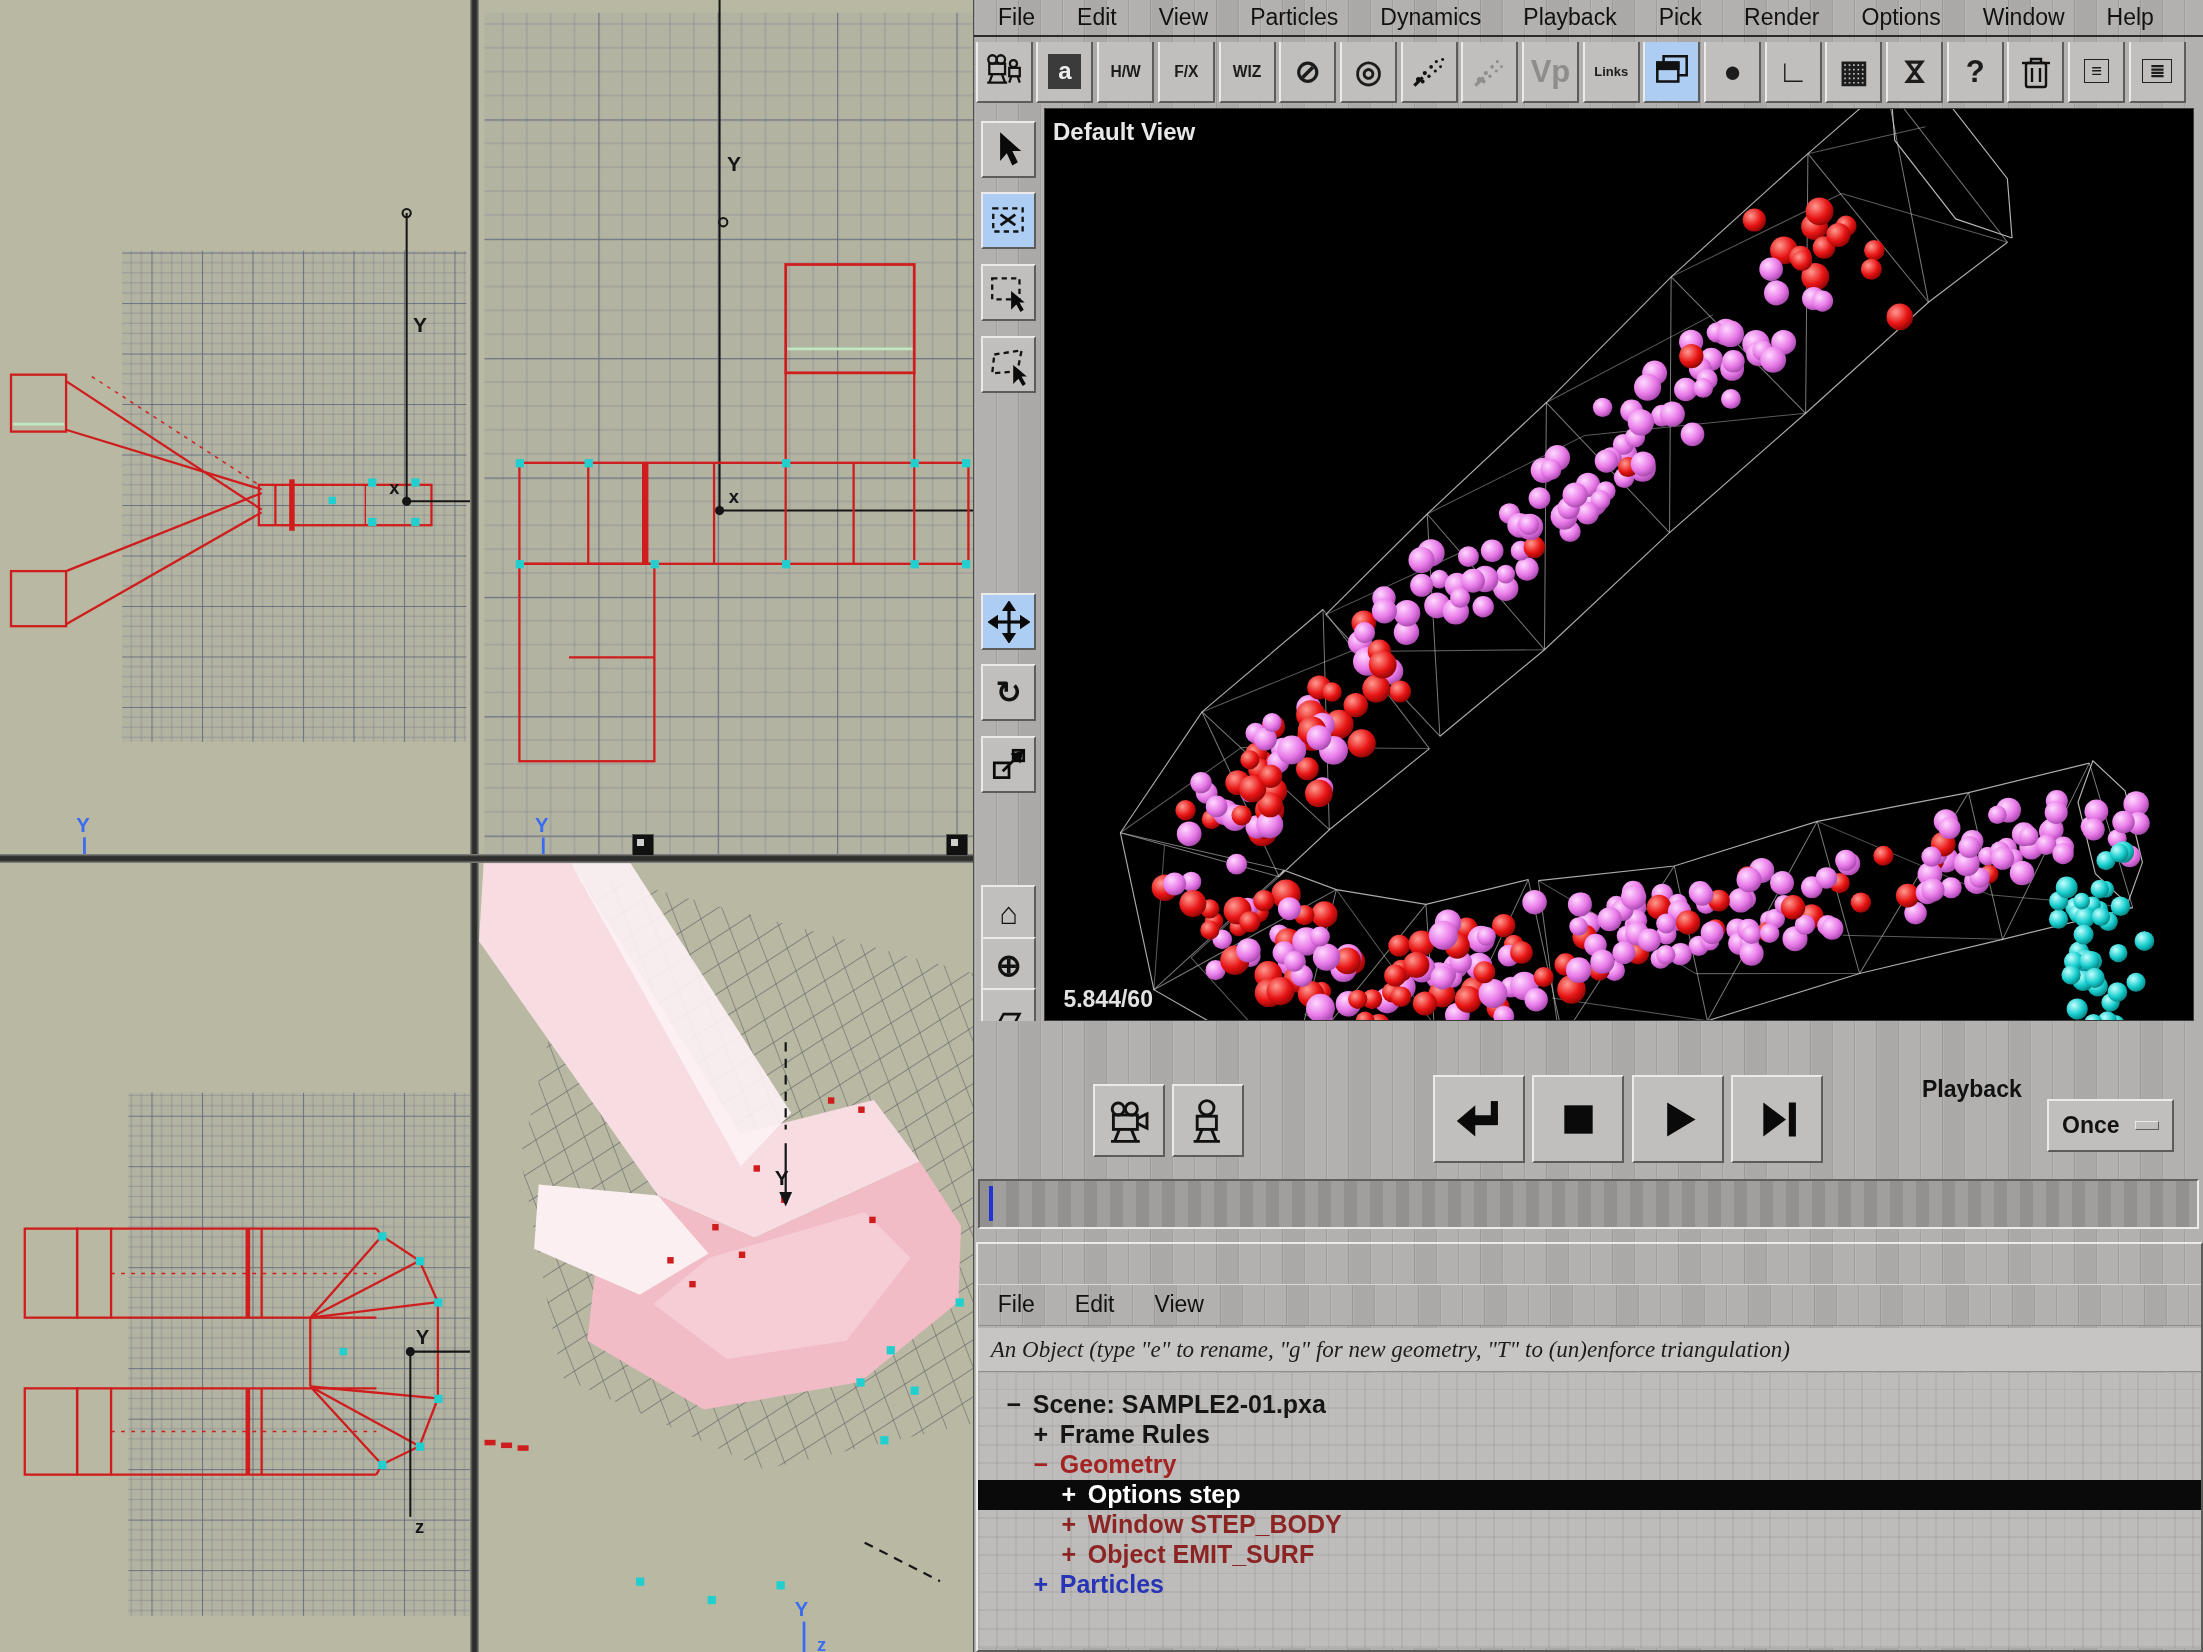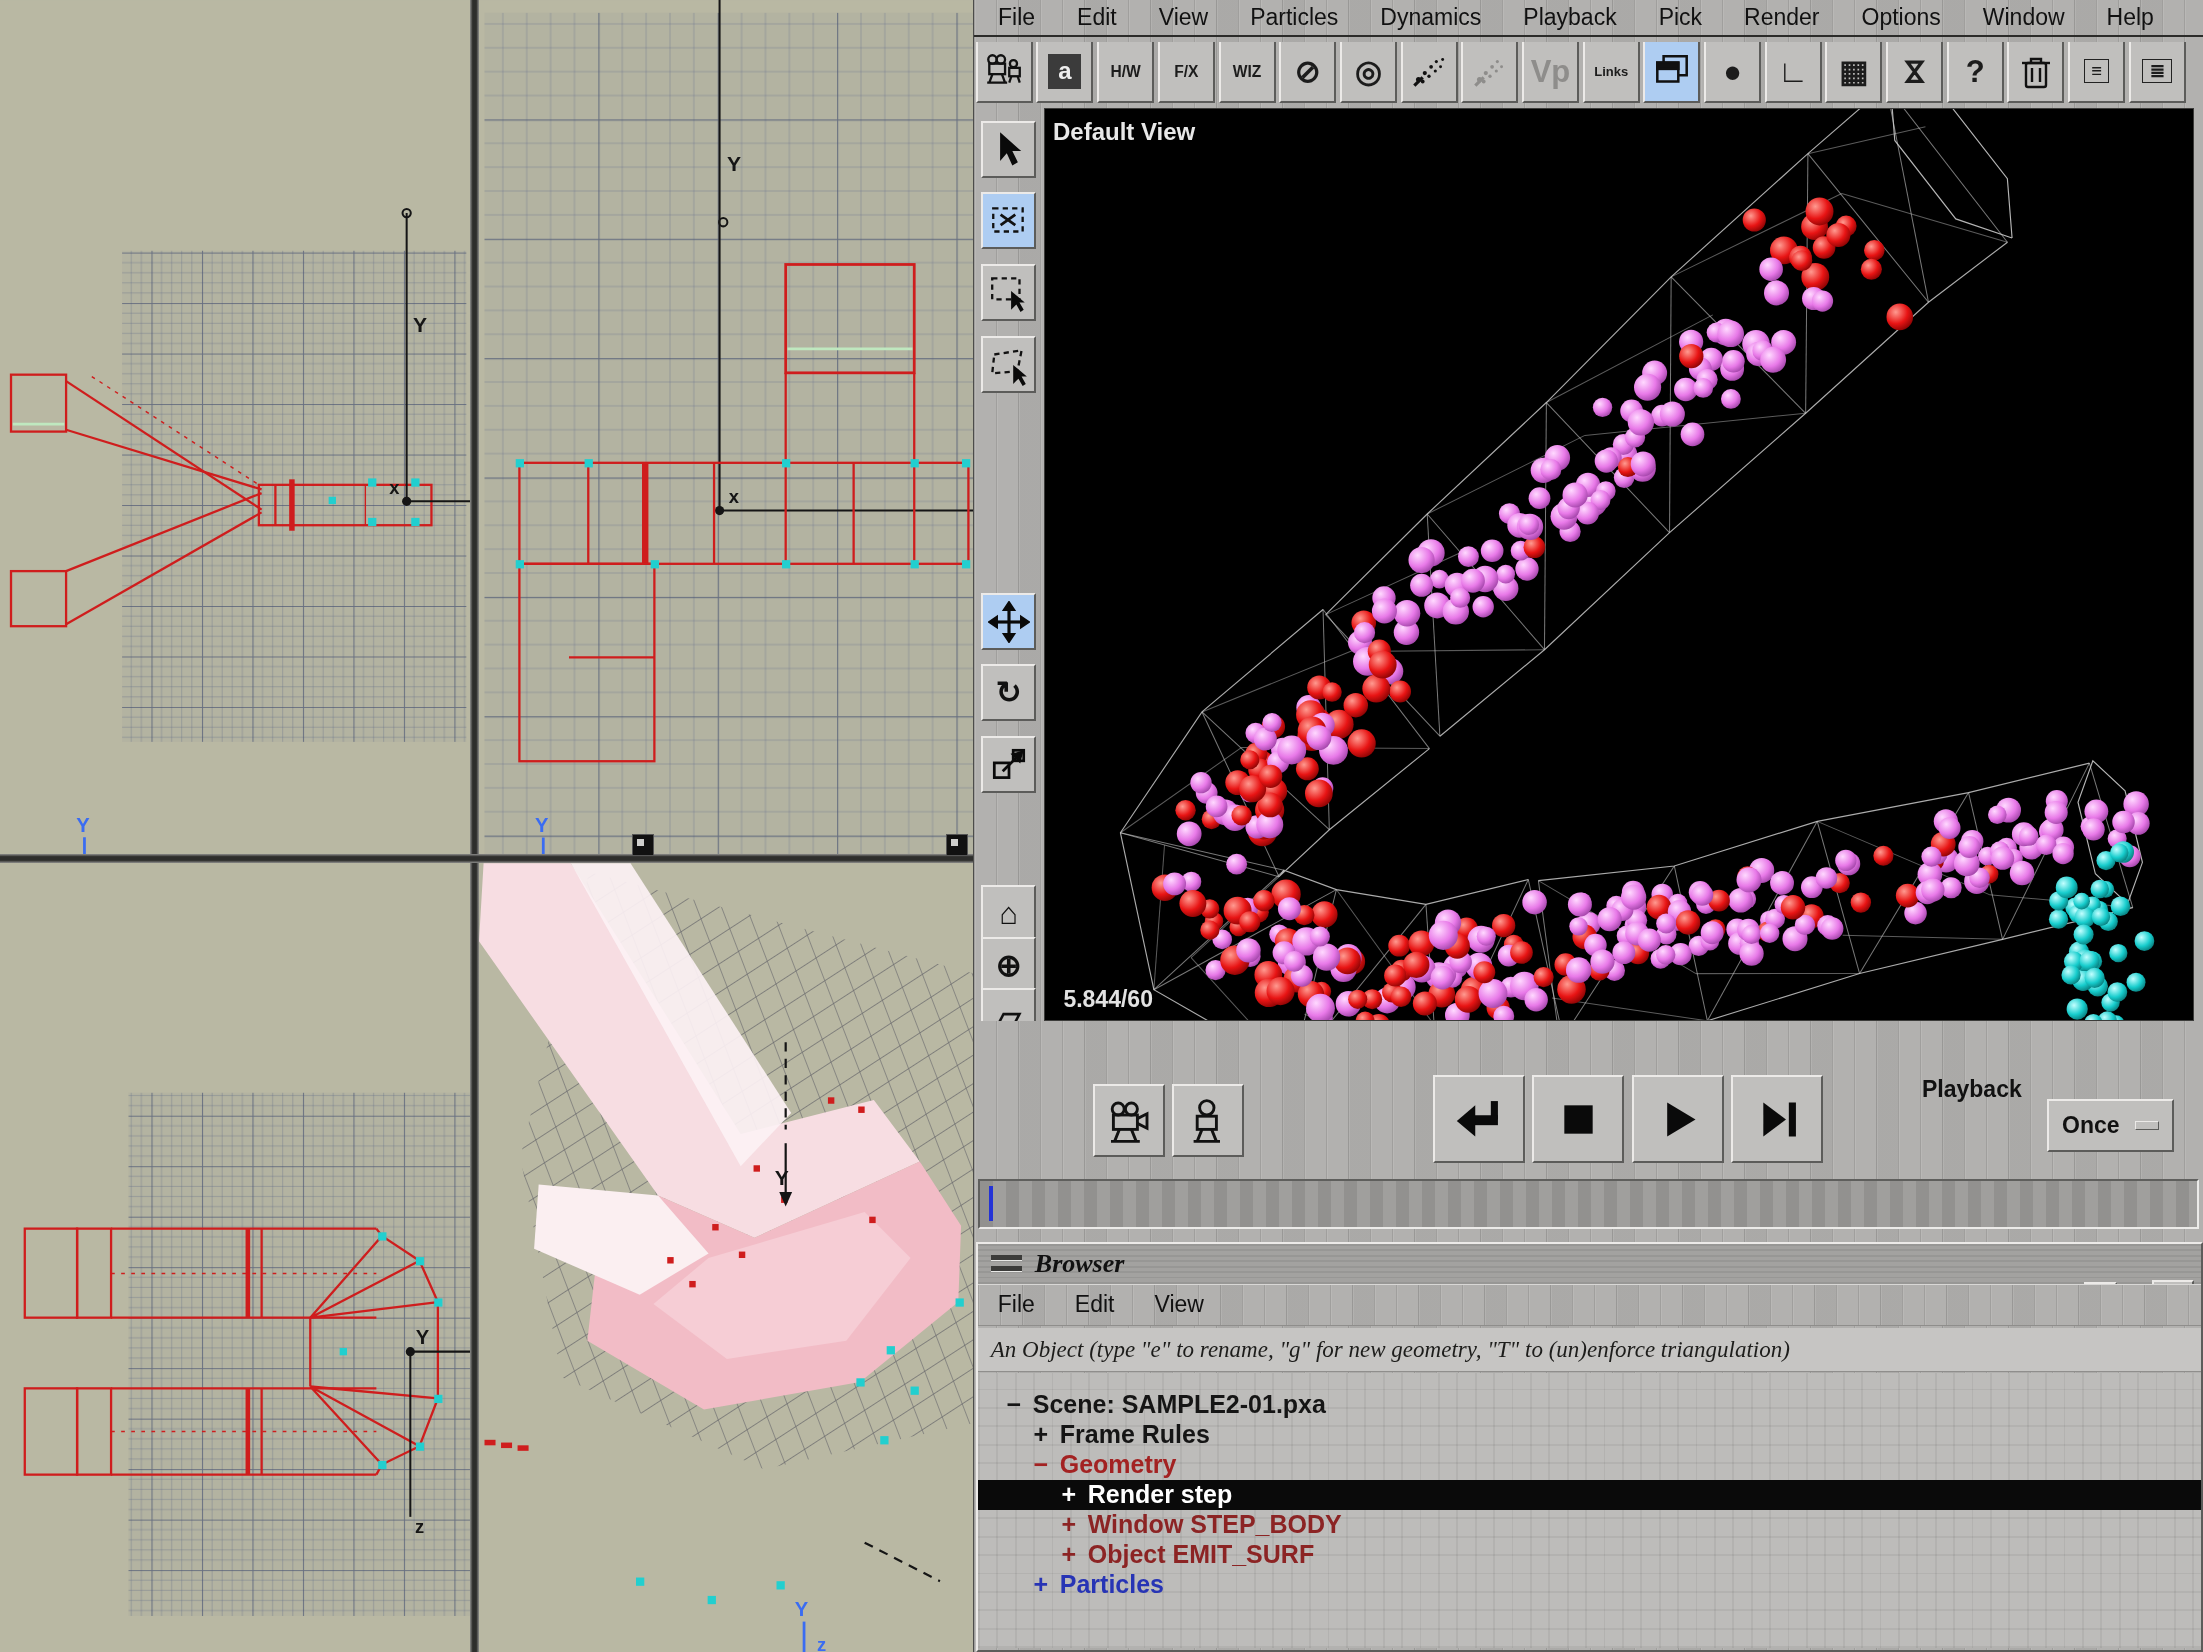--- a/index.html
+++ b/index.html
@@ -1049,43 +1049,30 @@
       <span>Once</span>
       <span class="opt-dash"></span>
     </div>
   </div>
 
   <div id="scrub-bar" class="abs sunken">
     <div id="scrub-cursor" class="abs"></div>
   </div>
 
   <div id="browser" class="abs">
-    <div id="browser-titlebar" class="abs">
-      <div id="hamburger" class="abs" style="left:0;top:5.5px;">
-          <i></i>
-          <i></i>
-        </div>
-      <span id="browser-title">Browser</span>
-      <div id="browser-btn-dot" class="pbtn">
-          <i></i>
-        </div>
-      <div id="browser-btn-max" class="pbtn">
-          <i></i>
-        </div>
-    </div>
     <div id="browser-menus" class="abs chrome">
         <span class="menu-item">File</span>
         <span class="menu-item">Edit</span>
         <span class="menu-item">View</span>
       </div>
     <div id="browser-status" class="abs">An Object (type "e" to rename, "g" for new geometry, "T" to (un)enforce triangulation)</div>
     <div id="browser-tree" class="abs checker">
         <div class="trow" style="padding-left: 24px; color: rgb(21, 21, 21);"><span class="tpfx">−</span><span> Scene: SAMPLE2-01.pxa</span></div>
         <div class="trow" style="padding-left: 51px; color: rgb(21, 21, 21);"><span class="tpfx">+</span><span> Frame Rules</span></div>
         <div class="trow" style="padding-left: 51px; color: rgb(163, 34, 34);"><span class="tpfx">−</span><span> Geometry</span></div>
-        <div class="trow tsel" style="padding-left: 79px;"><span class="tpfx">+</span><span> Render step</span></div>
+        <div class="trow tsel" style="padding-left: 79px;"><span class="tpfx">+</span><span> Options step</span></div>
         <div class="trow" style="padding-left: 79px; color: rgb(140, 36, 36);"><span class="tpfx">+</span><span> Window STEP_BODY</span></div>
         <div class="trow" style="padding-left: 79px; color: rgb(140, 36, 36);"><span class="tpfx">+</span><span> Object EMIT_SURF</span></div>
         <div class="trow" style="padding-left: 51px; color: rgb(39, 52, 181);"><span class="tpfx">+</span><span> Particles</span></div>
       </div>
   </div>
 </div>
 
 
 </body></html>

